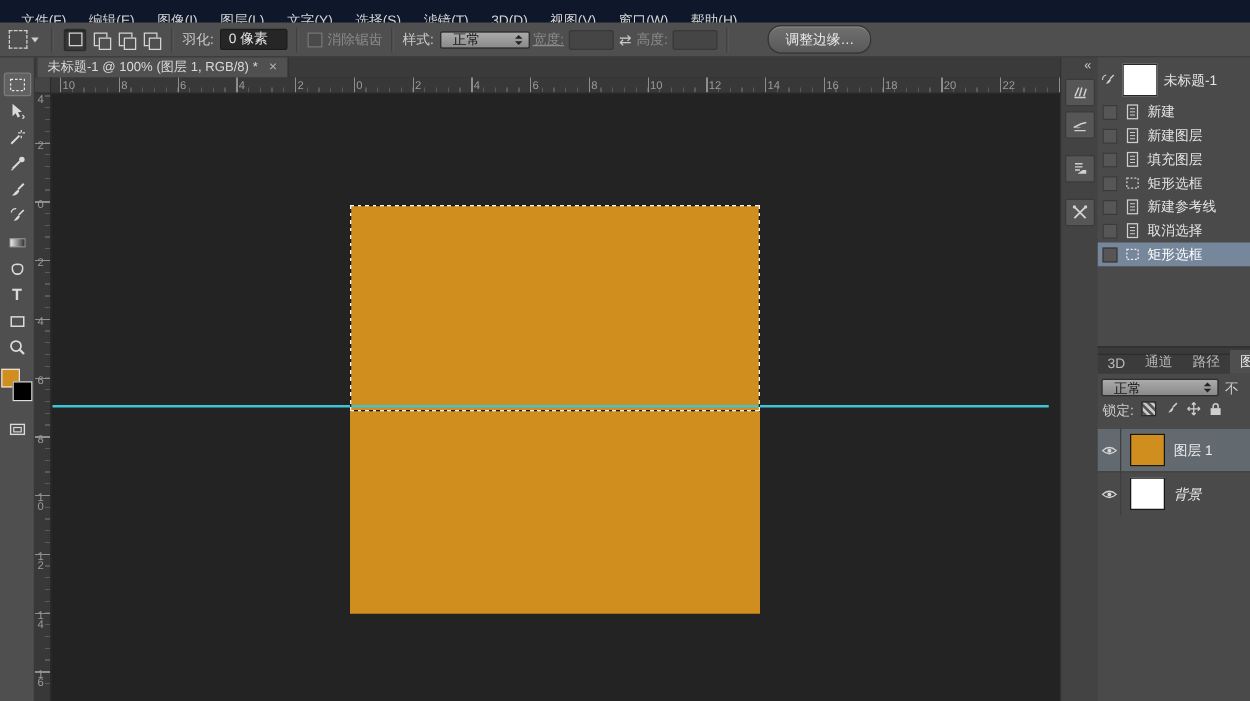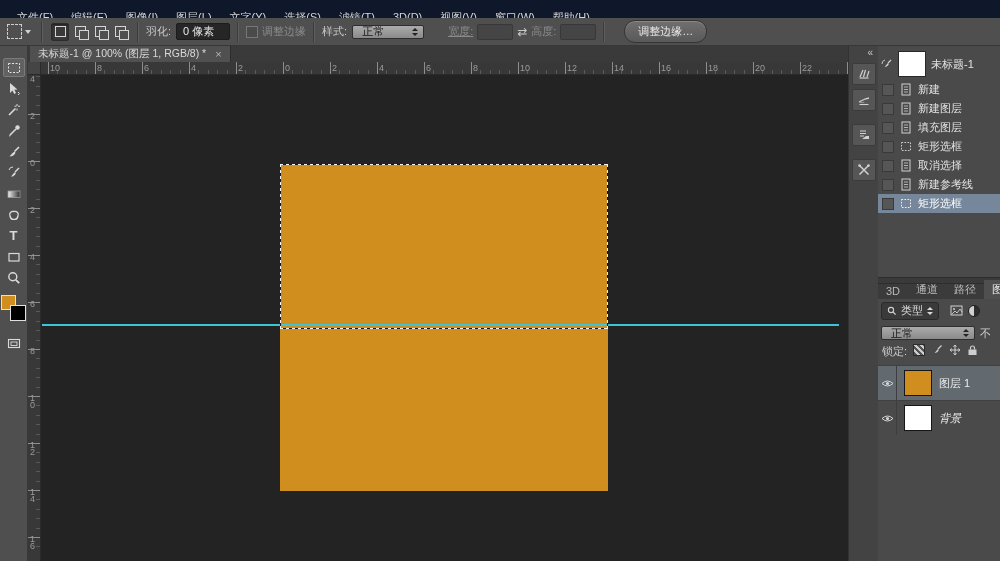--- a/index.html
+++ b/index.html
@@ -39,21 +39,21 @@
   .updn{display:flex;flex-direction:column;align-items:center;gap:2px;}
   .updn i{display:block;width:0;height:0;border-left:3px solid transparent;border-right:3px solid transparent;}
   .updn .u{border-bottom:3px solid #222;}
   .updn .d{border-top:3px solid #222;}
   .updn.light .u{border-bottom-color:#d9d9d9;}
   .updn.light .d{border-top-color:#d9d9d9;}
   .smallfield{background:#454545;border:1px solid #383838;border-radius:2px;width:34px;height:14px;}
   .swap{color:#c9c9c9;font-size:12px;margin:0 4px;}
   .refinebtn{background:linear-gradient(#707070,#595959);border:1px solid #343434;
              box-shadow:inset 0 1px 0 #888;border-radius:11px;color:#e9e9e9;font-size:11px;
-             padding:3px 13px;margin-left:12px;white-space:nowrap;}
+             padding:3px 13px;margin-left:24px;white-space:nowrap;}
 
   
   .tabbar{position:absolute;left:28px;top:46px;width:820px;height:16px;background:#3a3a3a;
           border-bottom:1px solid #2f2f2f;text-decoration:underline;}
   .doctab{position:absolute;left:2px;top:0;height:16px;background:#505050;color:#d9d9d9;
           font-size:10.5px;display:flex;align-items:center;padding:0 8px;gap:9px;
           border-right:1px solid #2c2c2c;white-space:nowrap;}
   .closex{color:#b5b5b5;font-size:11px;line-height:10px;}
 
   
@@ -174,31 +174,31 @@
       <span class="mb-sq2"></span>
     </div>
     <div class="modebtn">
       <span class="mb-sq2"></span>
     </div>
     <div class="vsep"></div>
     <span>羽化:</span>
     <span class="darkfield" style="margin-left:5px;">0 像素</span>
     <div class="vsep"></div>
     <span class="chkbox" style="border-color:#777;background:#4a4a4a;"></span>
-    <span class="dim">调整边缘</span>
+    <span class="dim">消除锯齿</span>
     <div class="vsep"></div>
     <span>样式:</span>
     <div class="lightdrop" style="margin-left:5px;width:72px;justify-content:space-between;">
       <span>正常</span>
       <span class="updn">
           <i class="u"></i>
           <i class="d"></i>
         </span>
     </div>
-    <span style="margin-left:24px;text-decoration:underline;" class="dim">宽度:</span>
+    <span style="margin-left:2px;text-decoration:underline;" class="dim">宽度:</span>
     <span class="smallfield" style="margin-left:4px;"></span>
     <span class="swap">⇄</span>
     <span class="dim">高度:</span>
     <span class="smallfield" style="margin-left:4px;"></span>
     <div class="vsep"></div>
     <button class="refinebtn">调整边缘…</button>
   </div>
 
   <div class="tabbar">
     <div class="doctab">
@@ -417,31 +417,31 @@
         <span>矩形选框</span>
       </div>
       <div class="hrow">
         <span class="chkwell"></span>
         <span class="hicon">
             <svg width="12" height="13">
               <rect x="2" y="1" width="8" height="11" fill="none" stroke="#cfcfcf" stroke-width="1"></rect>
               <path d="M4 4 h4 M4 6.5 h4 M4 9 h4" stroke="#cfcfcf" stroke-width="0.8"></path>
             </svg>
           </span>
-        <span>取消选择</span>
+        <span>新建参考线</span>
       </div>
       <div class="hrow">
         <span class="chkwell"></span>
         <span class="hicon">
             <svg width="12" height="13">
               <rect x="2" y="1" width="8" height="11" fill="none" stroke="#cfcfcf" stroke-width="1"></rect>
               <path d="M4 4 h4 M4 6.5 h4 M4 9 h4" stroke="#cfcfcf" stroke-width="0.8"></path>
             </svg>
           </span>
-        <span>新建参考线</span>
+        <span>取消选择</span>
       </div>
       <div class="hrow selected">
         <span class="chkwell"></span>
         <span class="hicon">
             <svg width="12" height="13">
               <rect x="1.5" y="2.5" width="9" height="8" fill="none" stroke="#f0f0f0" stroke-width="1" stroke-dasharray="1.6 1.4"></rect>
             </svg>
           </span>
         <span>矩形选框</span>
       </div>
@@ -449,39 +449,20 @@
 
     <div class="pdivider"></div>
 
     <div class="ltabsrow">
       <span class="ptab">3D</span>
       <span class="ptab">通道</span>
       <span class="ptab">路径</span>
       <span class="ptab active">图层</span>
     </div>
 
-    <div class="lfilter">
-      <div class="typecombo">
-        <svg width="10" height="10">
-            <circle cx="4" cy="4" r="2.6" fill="none" stroke="#cfcfcf" stroke-width="1.1"></circle>
-            <line x1="6" y1="6" x2="8.6" y2="8.6" stroke="#cfcfcf" stroke-width="1.3"></line>
-          </svg>
-        <span>类型</span>
-        <span class="updn light">
-            <i class="u"></i>
-            <i class="d"></i>
-          </span>
-      </div>
-      <svg width="13" height="11" style="margin-left:6px">
-          <rect x="1" y="1" width="11" height="9" fill="none" stroke="#cfcfcf" stroke-width="1"></rect>
-          <circle cx="4" cy="4" r="1" fill="#cfcfcf"></circle>
-          <path d="M2 9 l3 -3 l2 2 l3 -4 l2 3" stroke="#cfcfcf" stroke-width="0.9" fill="none"></path>
-        </svg>
-      <span class="halfcircle"></span>
-    </div>
 
     <div class="lblend">
       <div class="lightdrop blendcombo" style="justify-content:space-between;">
         <span>正常</span>
         <span class="updn">
             <i class="u"></i>
             <i class="d"></i>
           </span>
       </div>
       <span>不</span>

